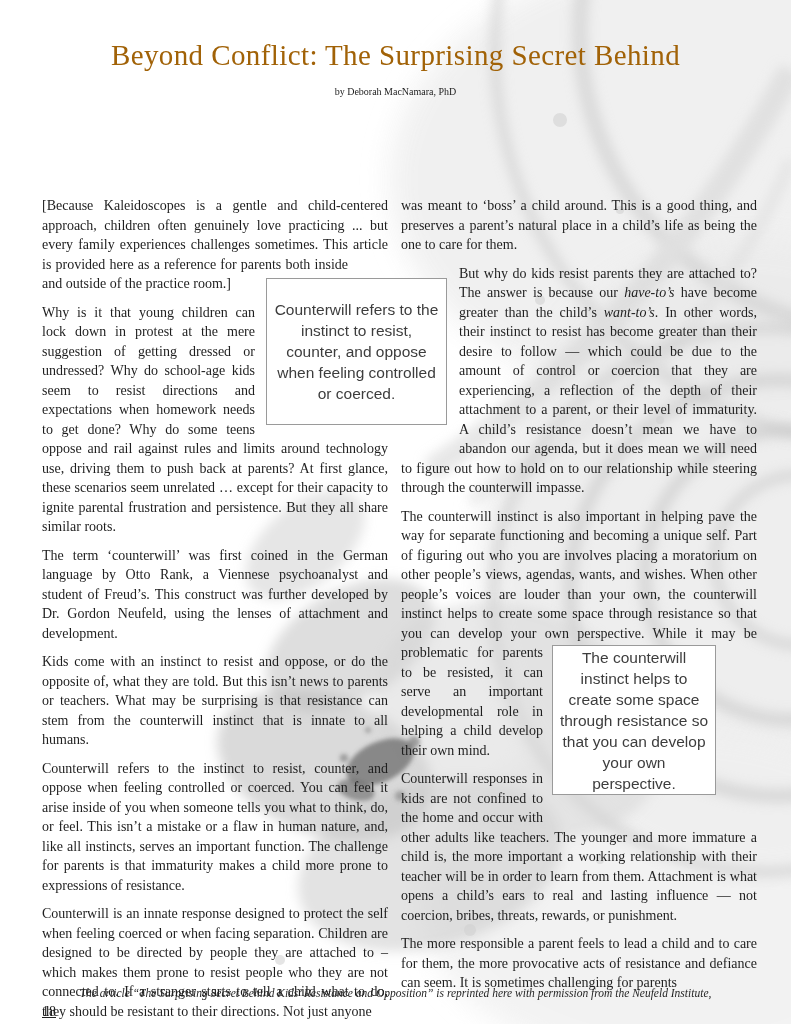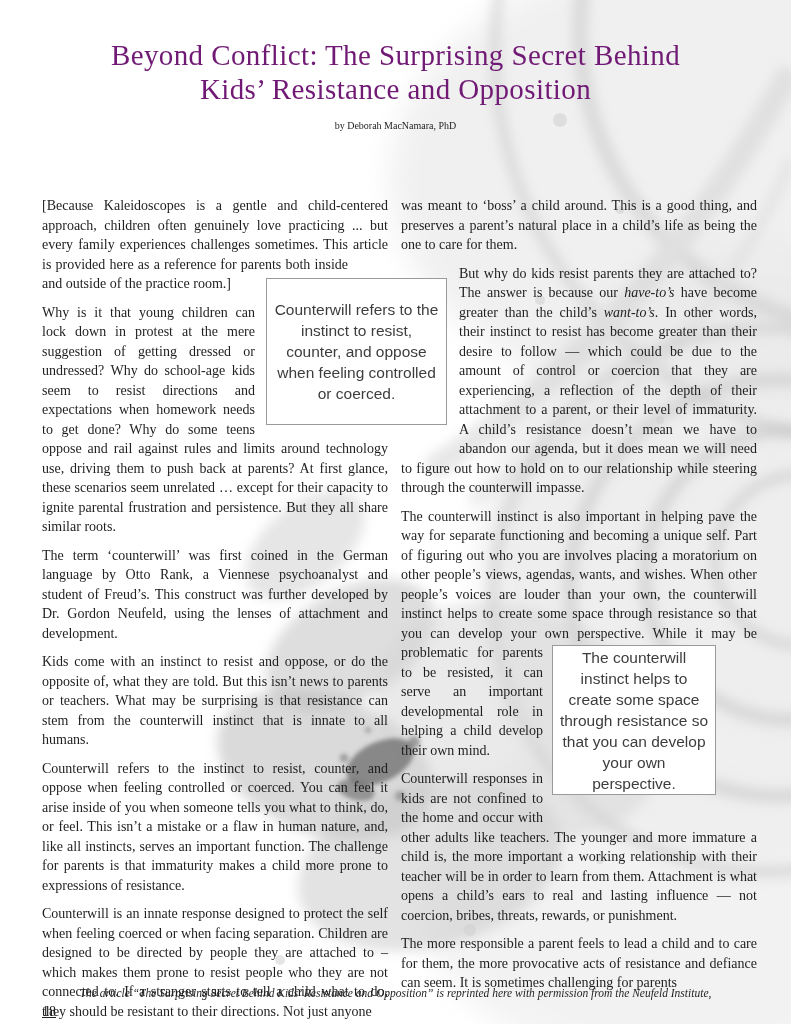--- a/index.html
+++ b/index.html
@@ -14,21 +14,21 @@
   }
   .bg-art{position:absolute;top:0;left:0;z-index:0;}
   .content{position:relative;z-index:1;}
 
   .title{
     margin:38px 30px 0 30px;
     text-align:center;
     font-size:29px;
     line-height:34px;
     font-weight:400;
-    color:#701a75;
+    color:#a16207;
     letter-spacing:0.4px;
   }
   .byline{
     text-align:center;
     margin-top:14px;
     font-size:10px;
     color:#1d1d1d;
   }
 
   .columns{
@@ -152,21 +152,20 @@
       <circle cx="470" cy="930" r="6"></circle>
       <circle cx="280" cy="960" r="5"></circle>
       <circle cx="600" cy="860" r="4"></circle>
     </g>
   </svg>
 
   <div class="content">
 
     <h1 class="title">
       <span>Beyond Conflict: The Surprising Secret Behind</span><br>
-      <span>Kids’ Resistance and Opposition</span>
     </h1>
     <div class="byline">by Deborah MacNamara, PhD</div>
 
     <div class="columns">
 
       <div class="col col-left">
         <p class="intro">
           <span>[Because Kaleidoscopes is a gentle and child-centered approach, children often genuinely love practicing ... but every family experiences challenges sometimes. This article is provided here as a </span><span class="spacer-a"></span><span>reference for parents both inside and outside of the practice room.]</span>
         </p>
         <p>

